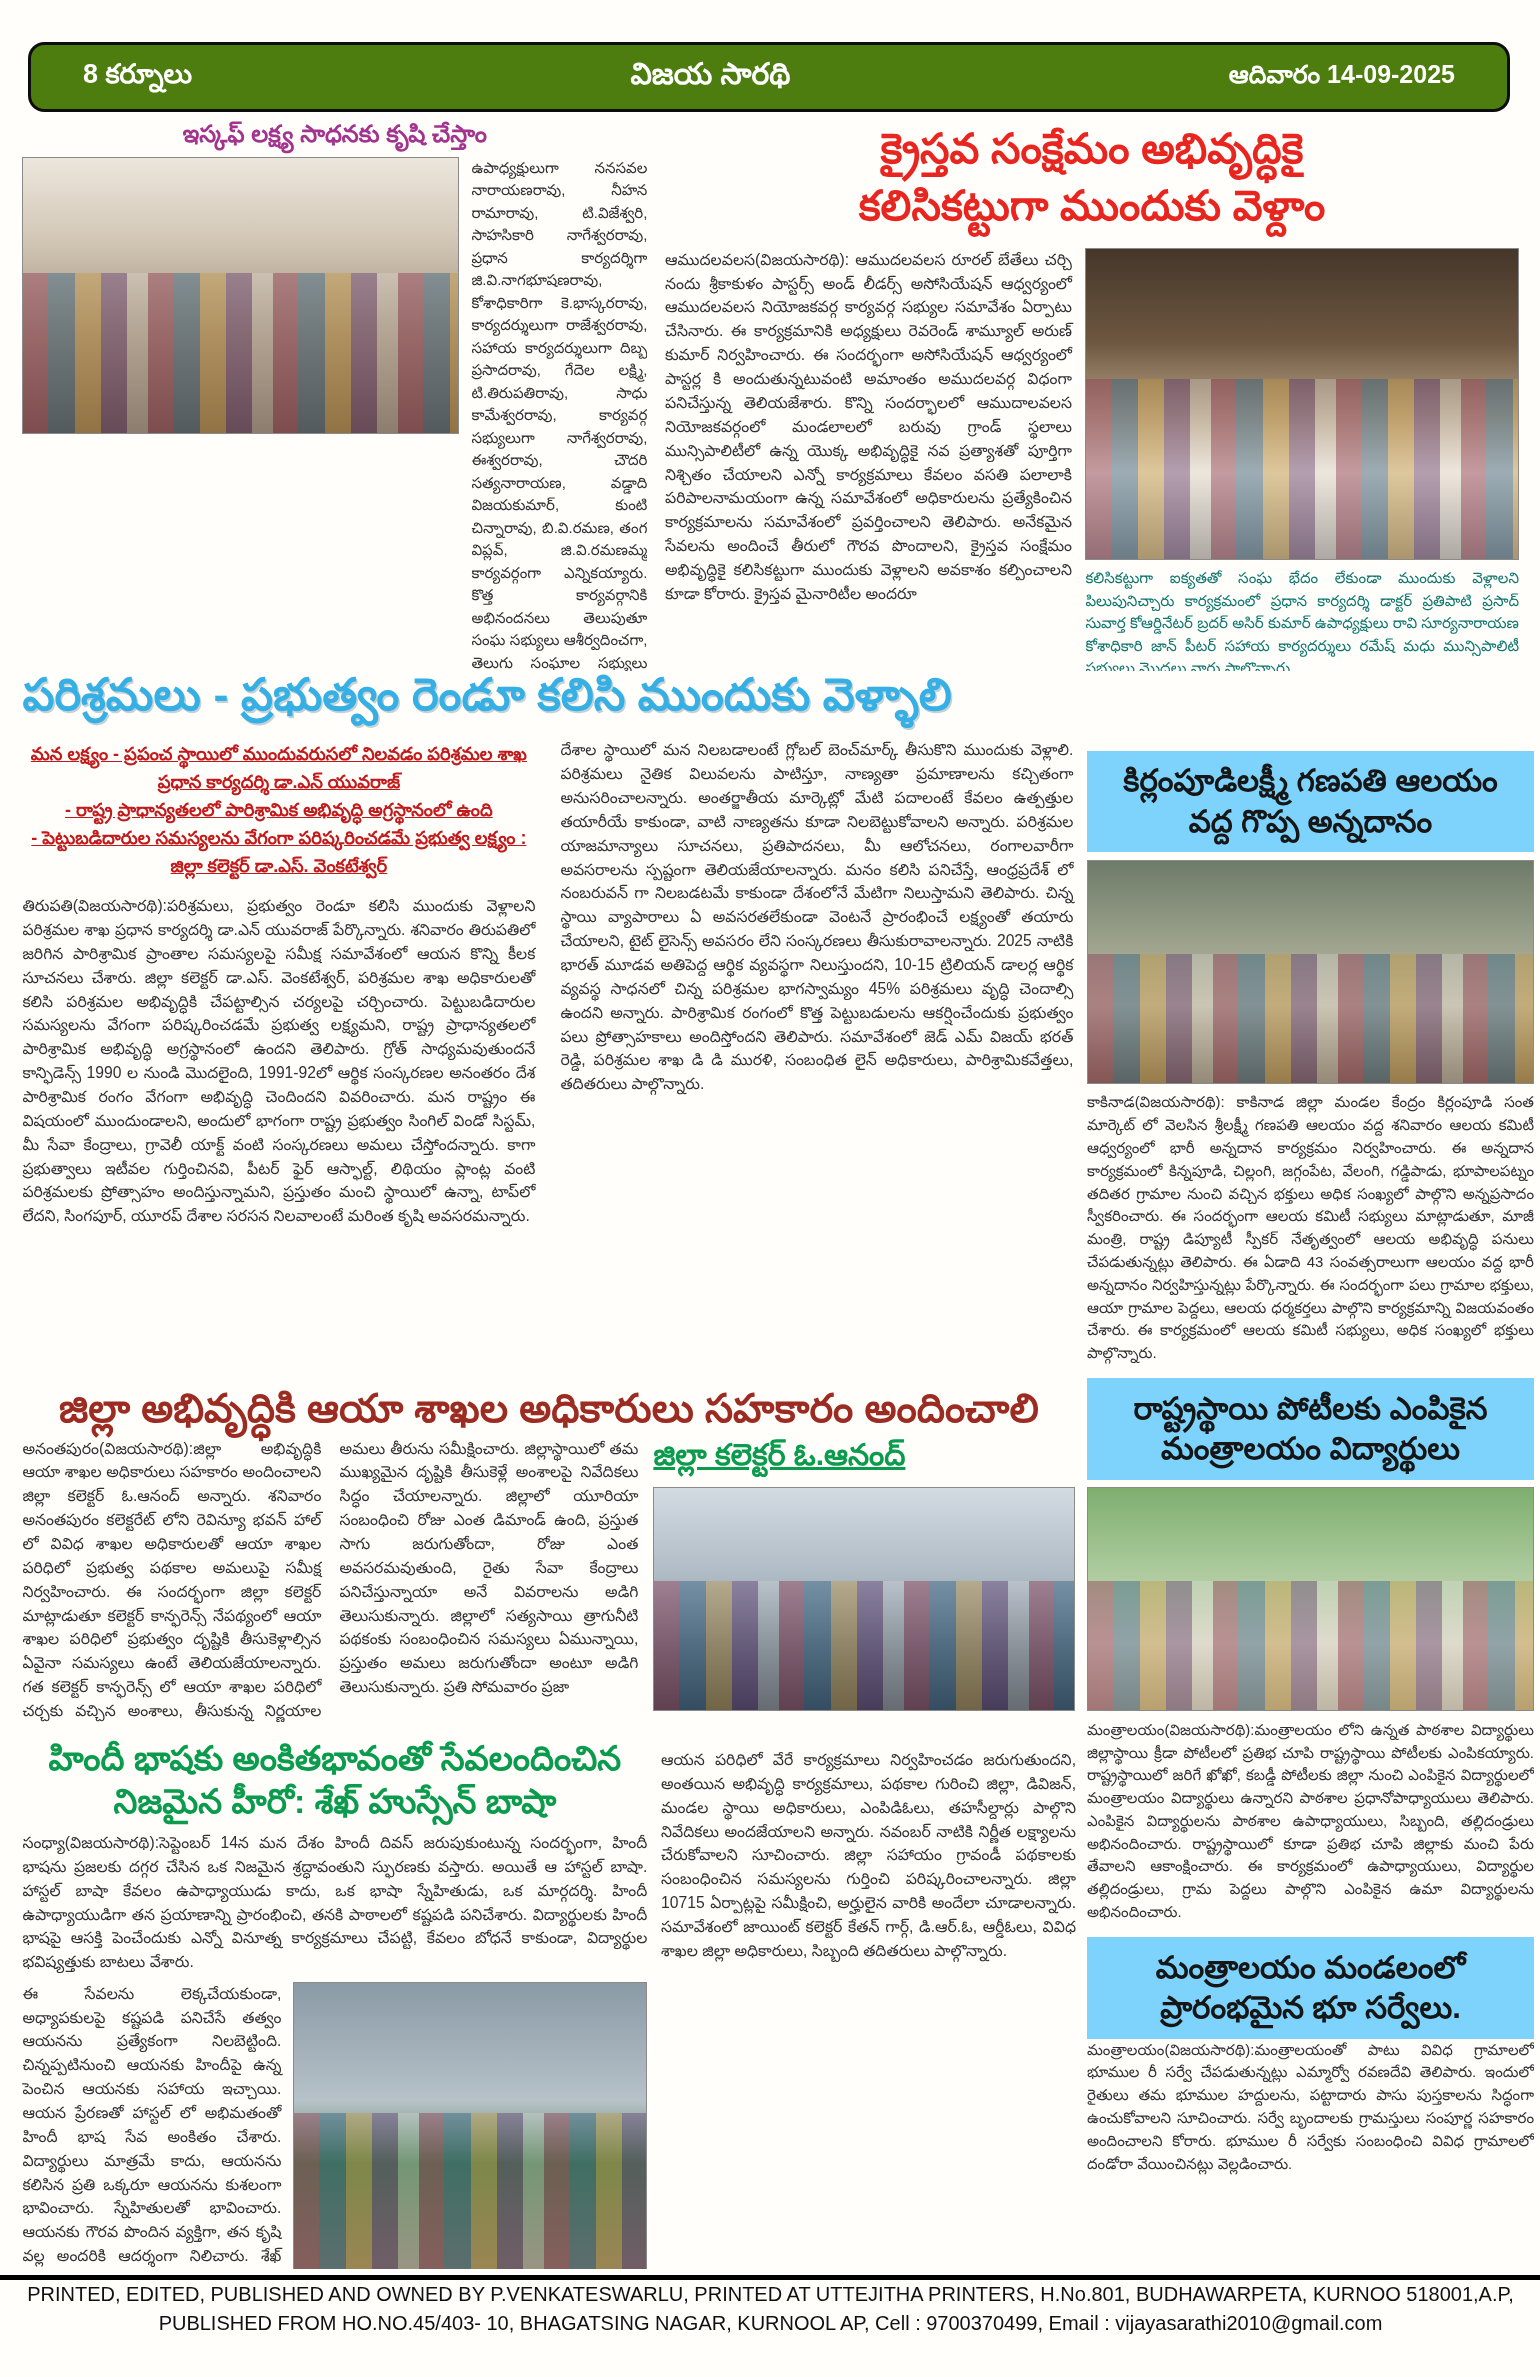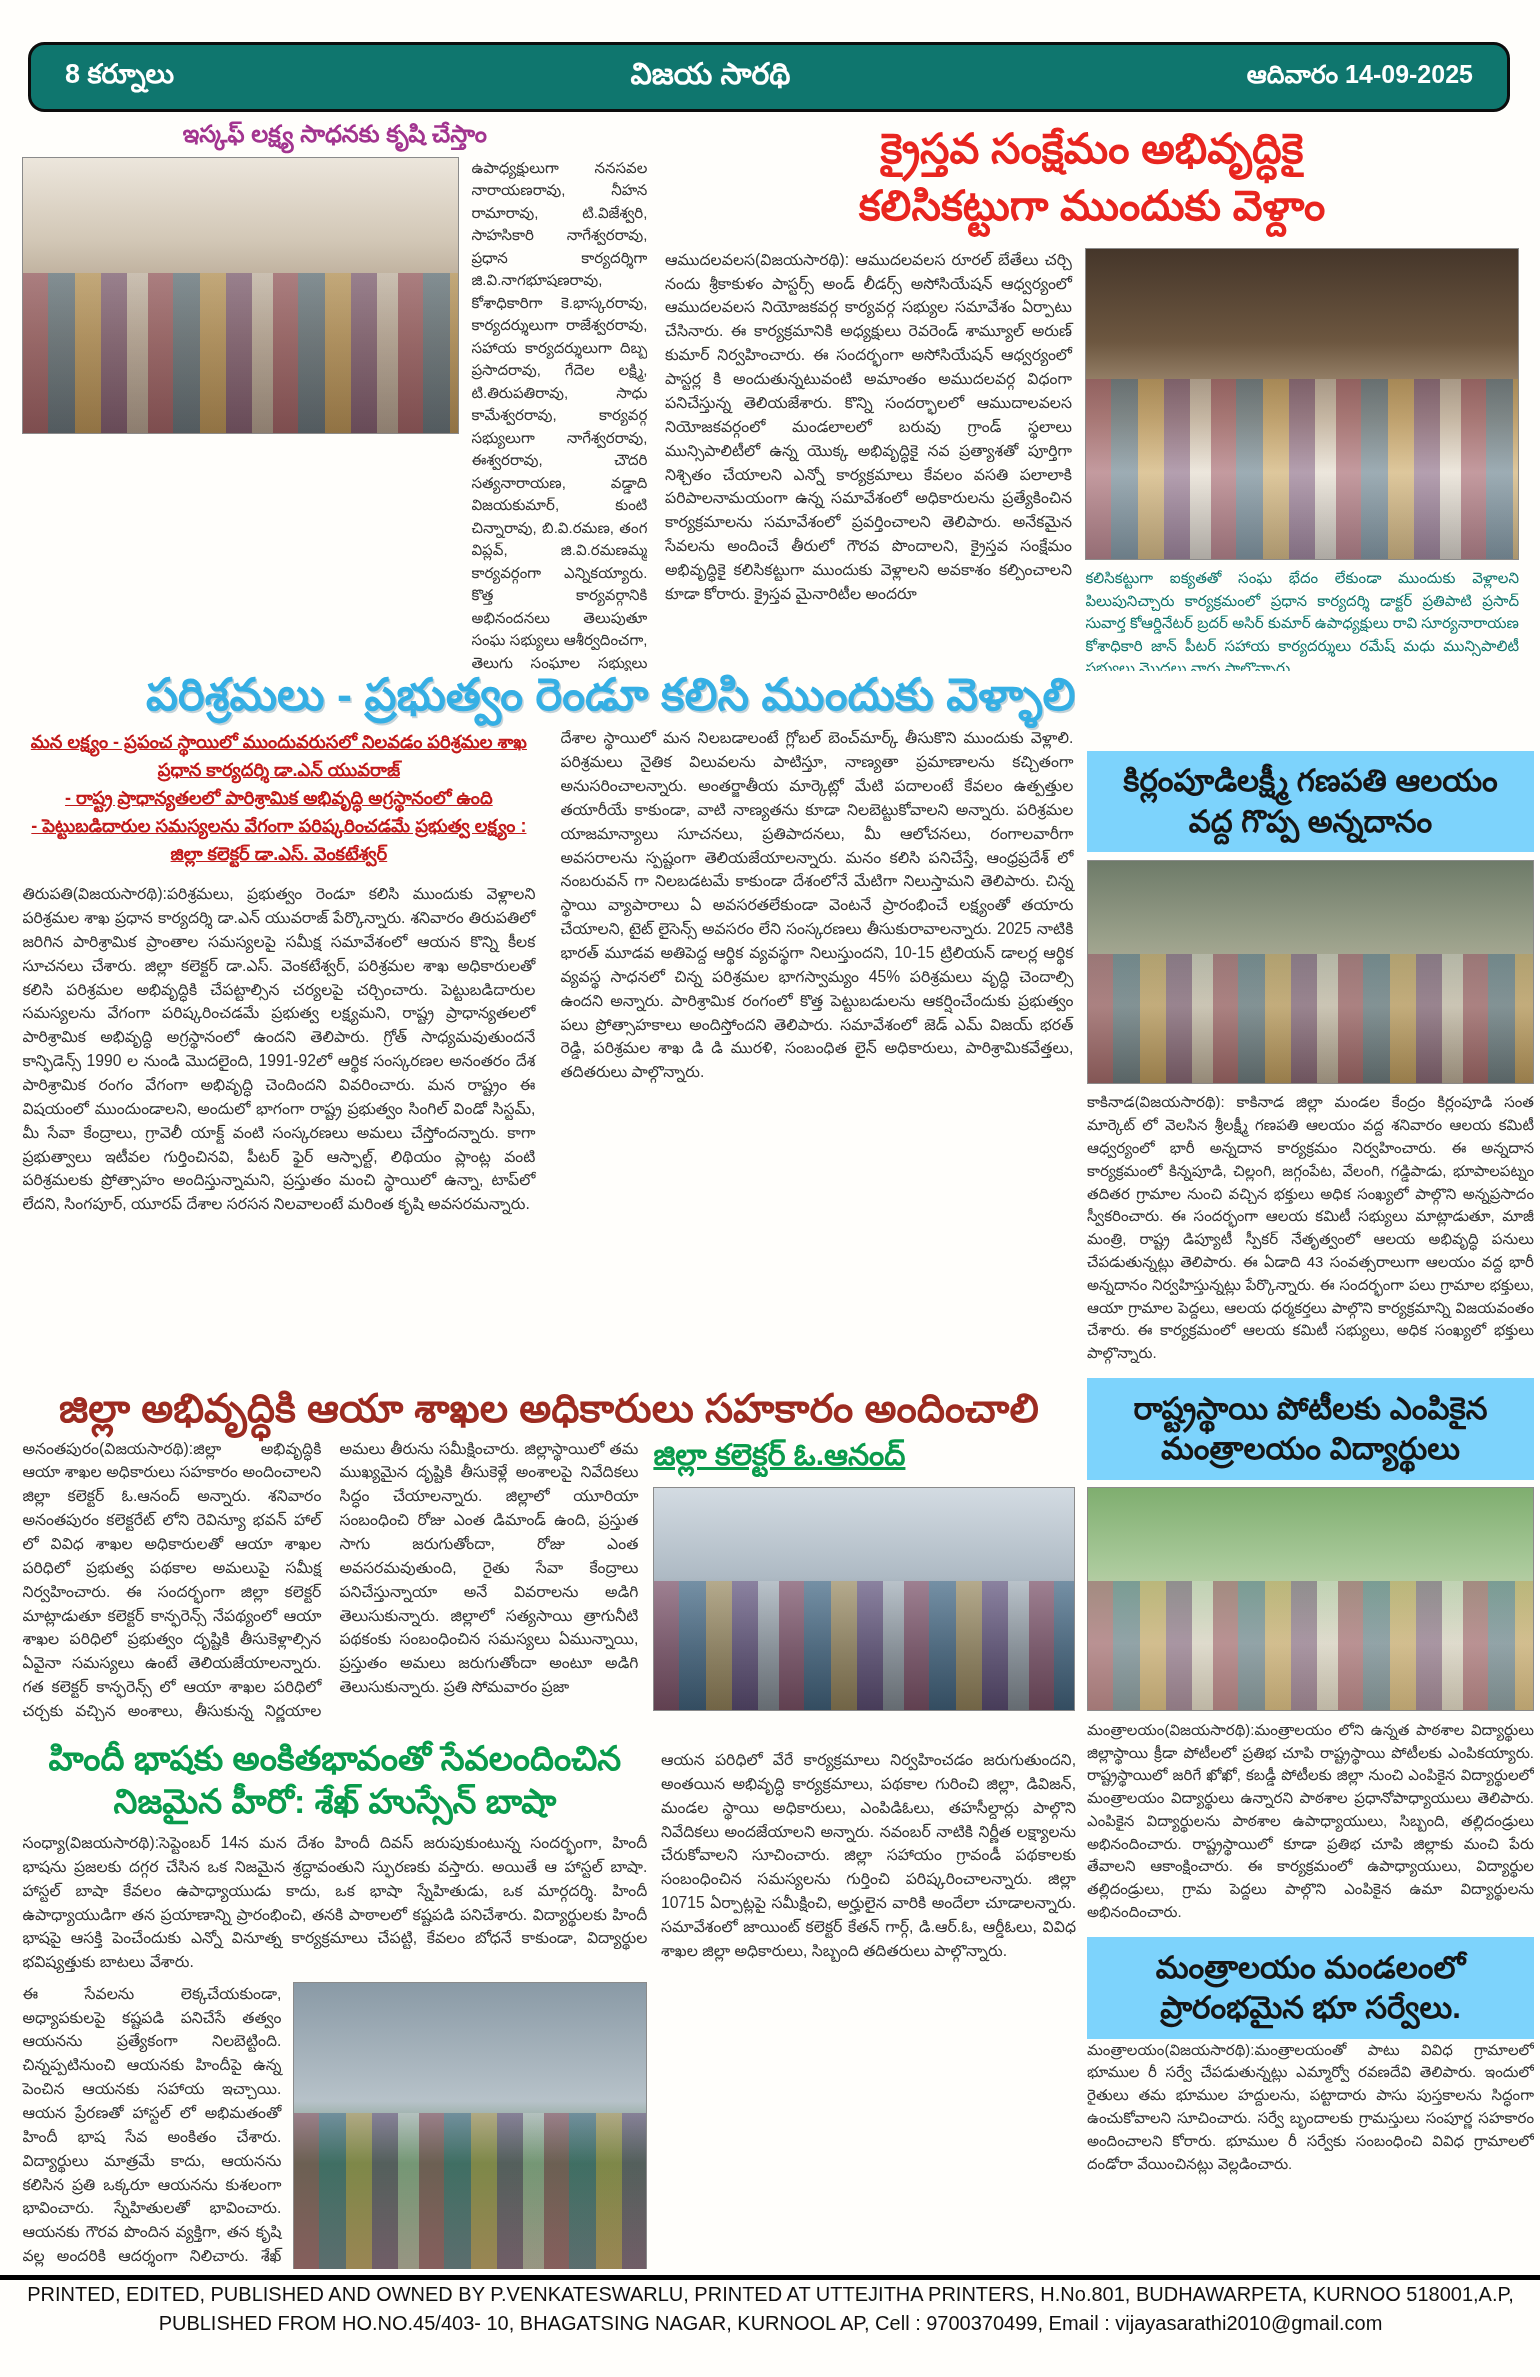--- a/index.html
+++ b/index.html
@@ -1,22 +1,22 @@
 <!DOCTYPE html>
 <html style="font-size:12px"><head>
 <meta charset="utf-8">
 <style>
   html,body{margin:0;padding:0;background:#e9e9e9;}
   .page{position:relative;width:1541px;height:2377px;background:#fffefb;margin:0 auto;
         font-family:"Liberation Sans",sans-serif;color:#2b2b2b;overflow:hidden;}
 
   
   .masthead{position:absolute;left:28px;top:42px;width:1482px;height:70px;
-            background:#0f766e;border:3px solid #0d0d0d;border-radius:16.4px;
-            display:flex;align-items:center;box-sizing:border-box;padding:0 34px;}
+            background:#4d7c0f;border:3px solid #0d0d0d;border-radius:16.4px;
+            display:flex;align-items:center;box-sizing:border-box;padding:0 52px;}
   .masthead .left{font-size:27px;font-weight:bold;color:#ffffff;}
   .masthead .center{flex:1;text-align:center;font-size:30px;font-weight:bold;color:#ffffff;}
   .masthead .right{font-size:25px;font-weight:bold;color:#ffffff;}
 
   
   .body-txt{font-size:15.7px;line-height:1.52;text-align:justify;color:#303030;}
   .photo{position:relative;overflow:hidden;border:0.7px solid #8a8a8a;box-sizing:border-box;}
   .photo::after{content:"";position:absolute;left:0;right:0;bottom:0;height:58%;
     background:repeating-linear-gradient(90deg,
       rgba(143,62,88,.45) 0 25px, rgba(44,92,128,.42) 25px 52px,
@@ -41,21 +41,21 @@
   .a2{position:absolute;left:665px;top:121px;width:854px;height:550px;overflow:hidden;}
   .a2 h2{margin:0 0 13.4px 0;text-align:center;font-size:42px;line-height:1.35;color:#e8251f;}
   .a2 .row{display:flex;gap:13.4px;}
   .a2 .col-text{width:407px;flex:none;}
   .a2 .col-photo{flex:1;}
   .a2 .photo{width:100%;height:312px;}
   .a2 .caption{margin-top:7.5px;font-size:15px;line-height:1.5;text-align:justify;color:#0f766e;}
 
   
   .a3{position:absolute;left:22.4px;top:671px;width:1053px;height:710px;overflow:hidden;}
-  .a3 h2{margin:0 0 8px 0;text-align:right;font-size:45px;line-height:1.05;color:#35afe4;
+  .a3 h2{margin:0 0 20px 0;text-align:left;font-size:45px;line-height:1.05;color:#35afe4;
          text-shadow:1.5px 2.2px 0 rgba(20,80,110,.25);}
   .a3 .cols{display:flex;gap:25px;}
   .a3 .col{width:513px;flex:none;}
   .a3 .bullets{margin:3px 7.5px 13.4px 7.5px;}
   .a3 .bullets div{color:#c21a1a;font-weight:bold;font-size:18px;line-height:1.55;
                    text-align:center;text-decoration:underline;}
 
   
   .sb{position:absolute;left:1087px;top:751px;width:447px;height:1522px;overflow:hidden;}
   .sb .head{background:#7dd3fc;padding:10.4px 7.5px;text-align:center;font-size:31px;

